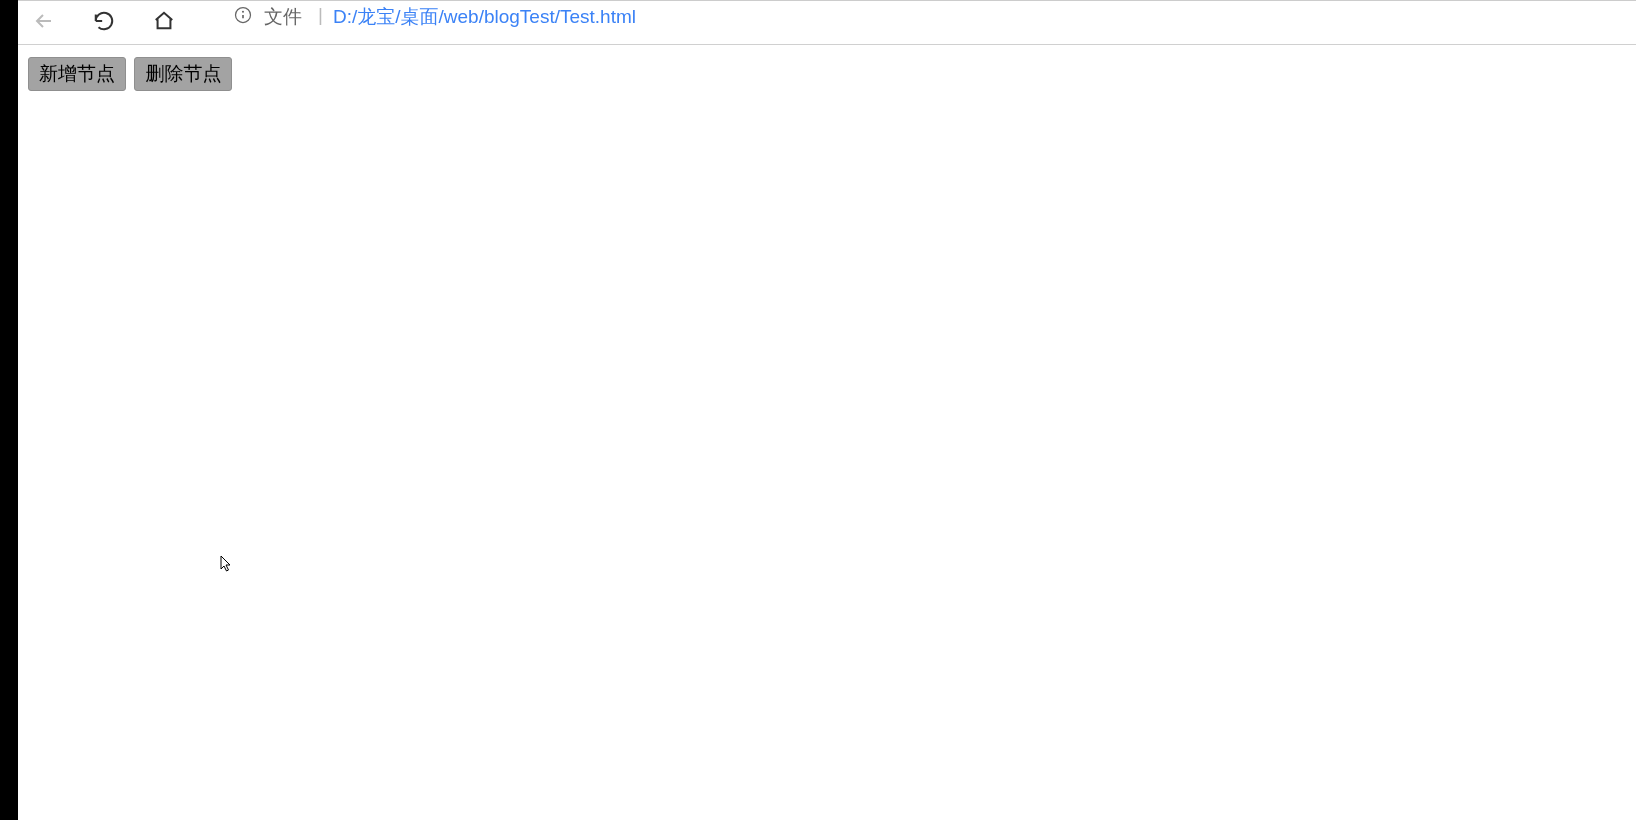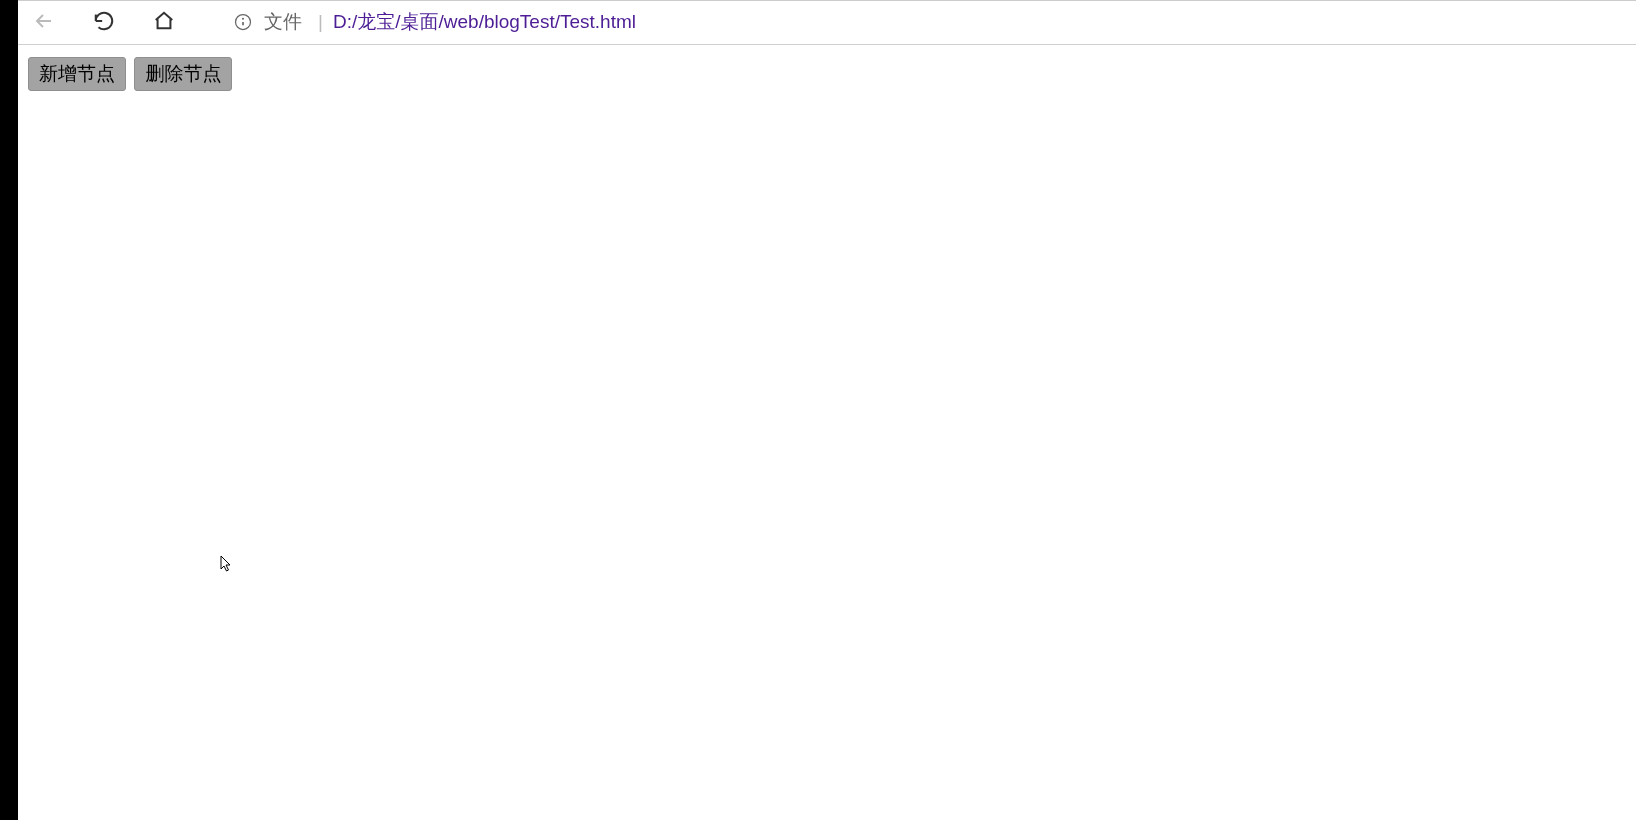--- a/index.html
+++ b/index.html
@@ -52,21 +52,21 @@
       stroke: #bbb;
     }
     .nav-btn svg {
       stroke: #333;
       fill: none;
       stroke-width: 2;
     }
     .address-container {
       flex: 1;
       display: flex;
-      align-items: center;
+      align-items: flex-start;
       height: 36px;
       margin-left: 20px;
       padding: 0 8px;
     }
     .info-icon {
       display: flex;
       align-items: center;
       justify-content: center;
       width: 22px;
       height: 22px;
@@ -81,21 +81,21 @@
       color: #666;
       font-size: 19px;
       margin-right: 6px;
     }
     .separator {
       color: #bbb;
       font-size: 19px;
       margin: 0 10px;
     }
     .url-text {
-      color: #4c1d95;
+      color: #3b82f6;
       font-size: 19px;
       font-family: Arial, sans-serif;
     }
     .content-divider {
       height: 1px;
       background: #d0d0d0;
     }
     .page-content {
       padding: 12px 10px;
       background: #fff;

